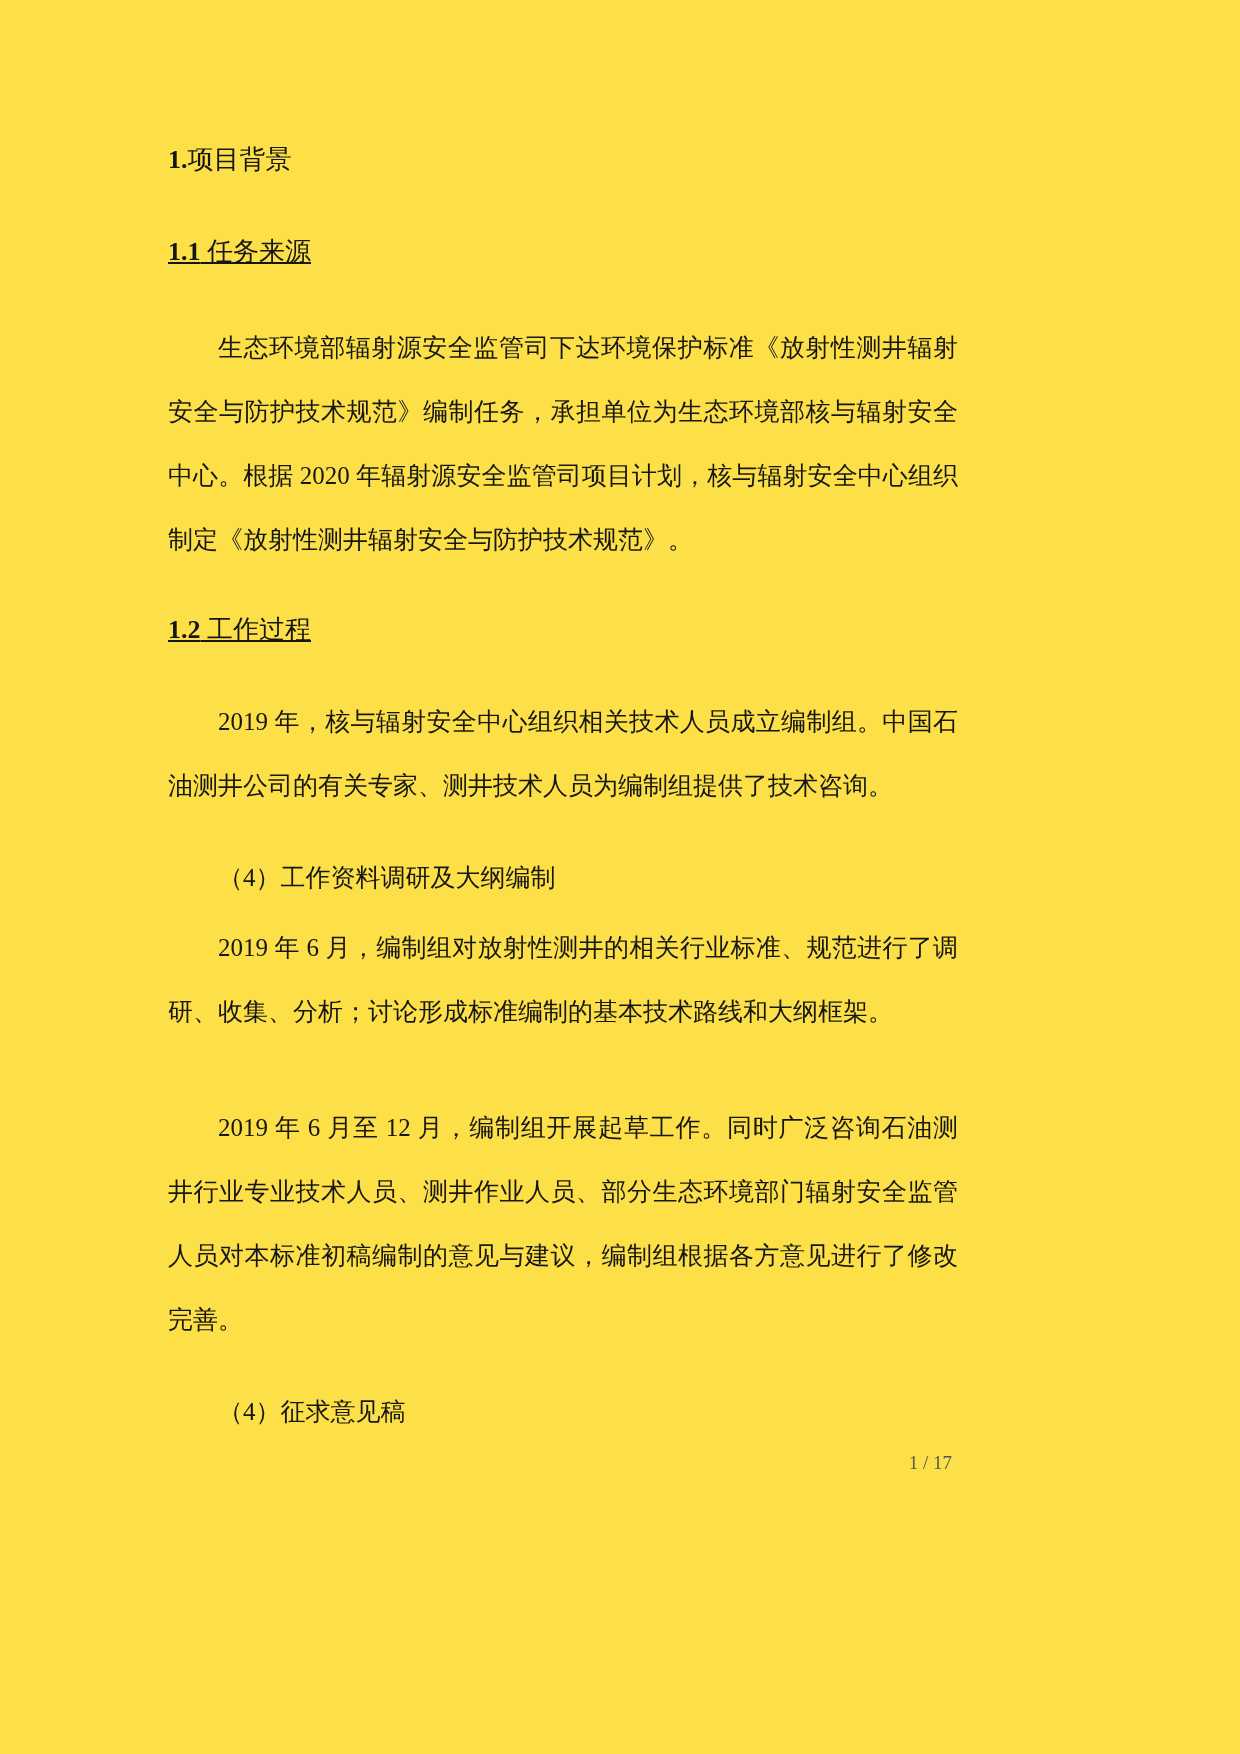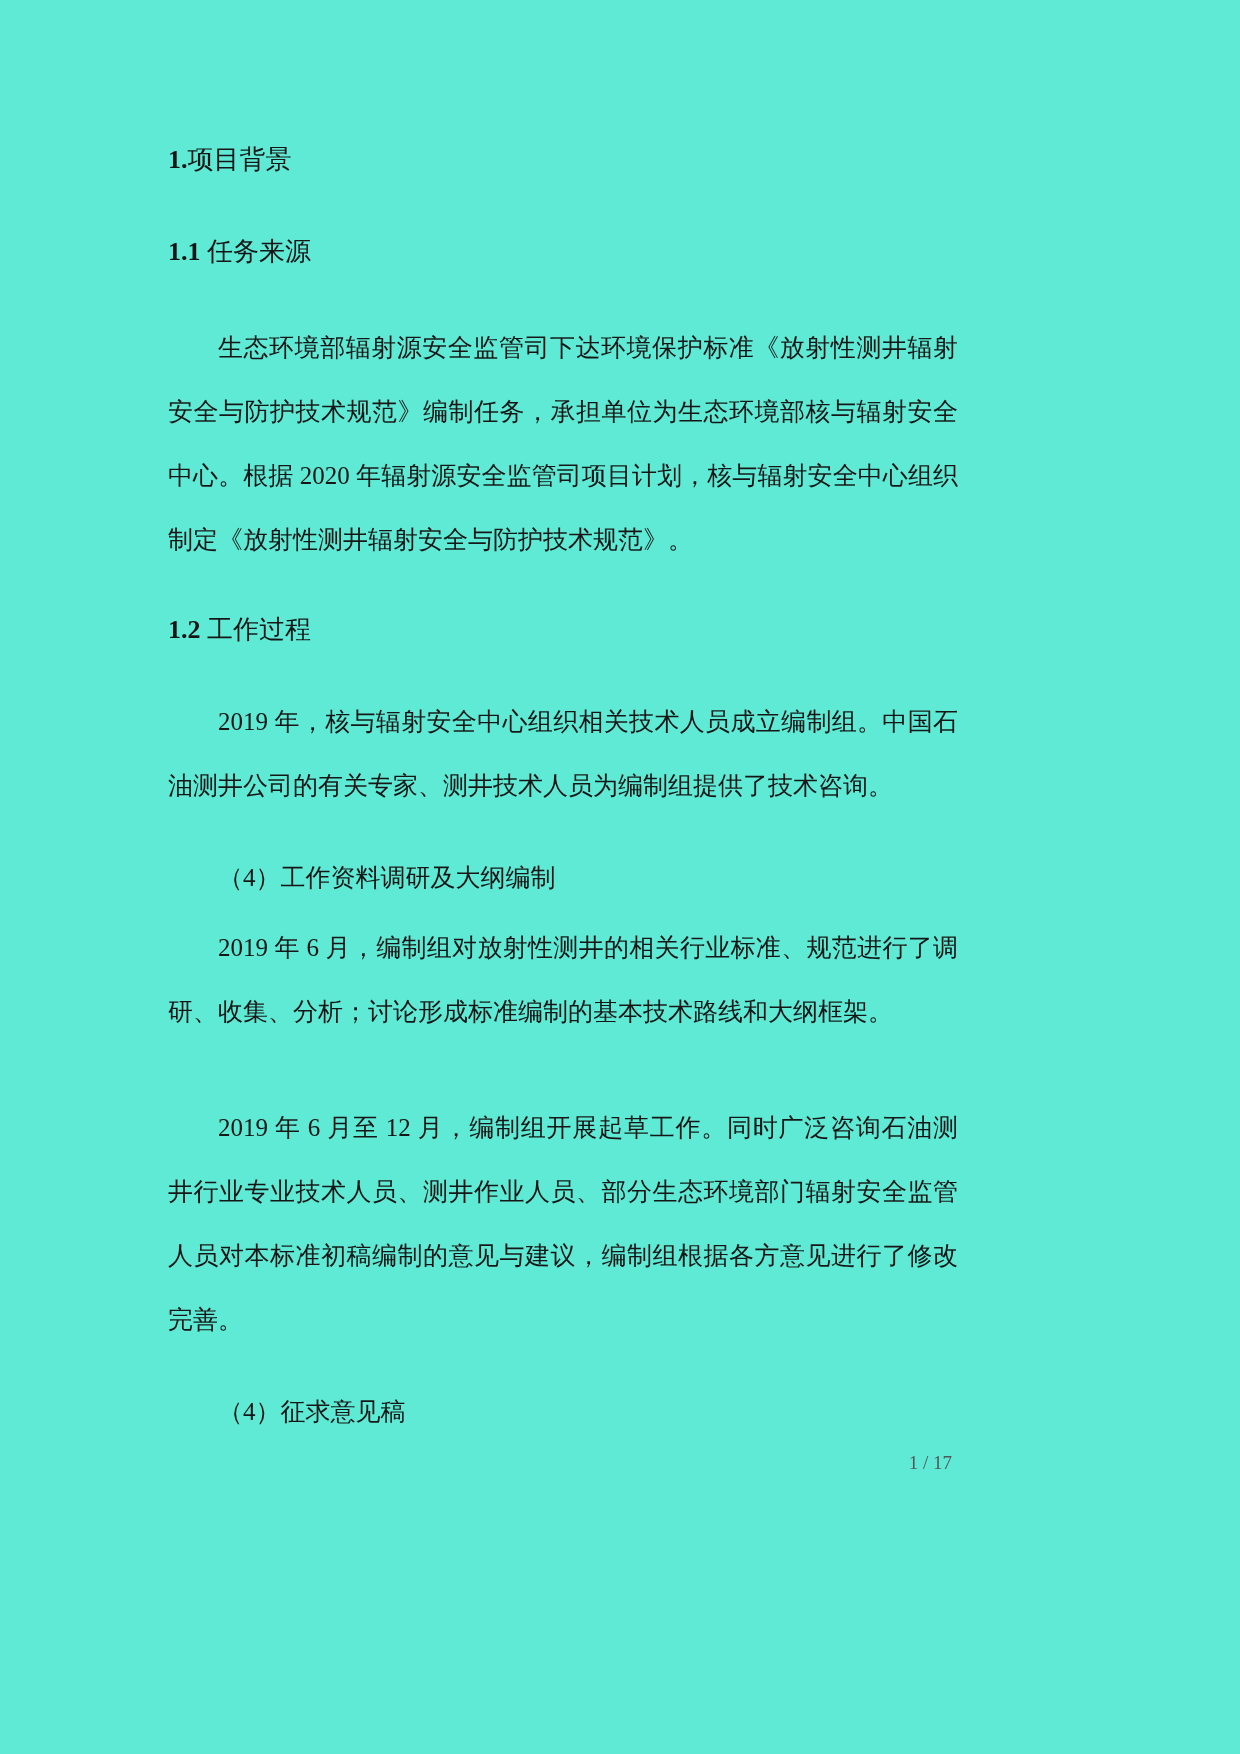--- a/index.html
+++ b/index.html
@@ -4,21 +4,21 @@
 <style>
   html, body {
     margin: 0;
     padding: 0;
     background: #ffffff;
   }
   .page {
     position: relative;
     width: 1240px;
     height: 1754px;
-    background: #5eead4;
+    background: #fde047;
     margin: 0 auto;
     box-sizing: border-box;
     font-family: "Liberation Serif", "DejaVu Serif", serif;
     color: #161616;
     overflow: hidden;
   }
   .content {
     position: absolute;
     left: 168px;
     top: 140px;
@@ -31,20 +31,21 @@
     font-weight: normal;
   }
   .h1 .num {
     font-weight: bold;
   }
   .h2 {
     font-size: 26px;
     line-height: 40px;
     margin: 0 0 44px 0;
     font-weight: normal;
+    text-decoration: underline;
   }
   .h2 .num {
     font-weight: bold;
   }
   .h2.tight {
     margin-bottom: 40px;
   }
   .para {
     font-size: 25px;
     line-height: 64px;

